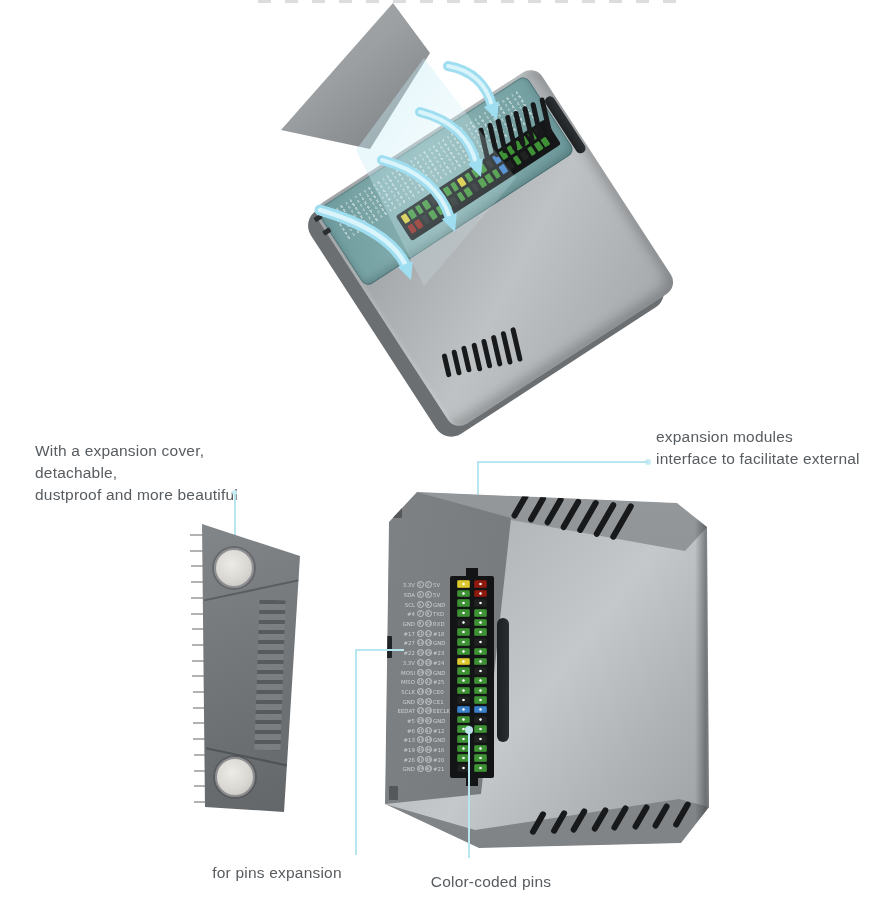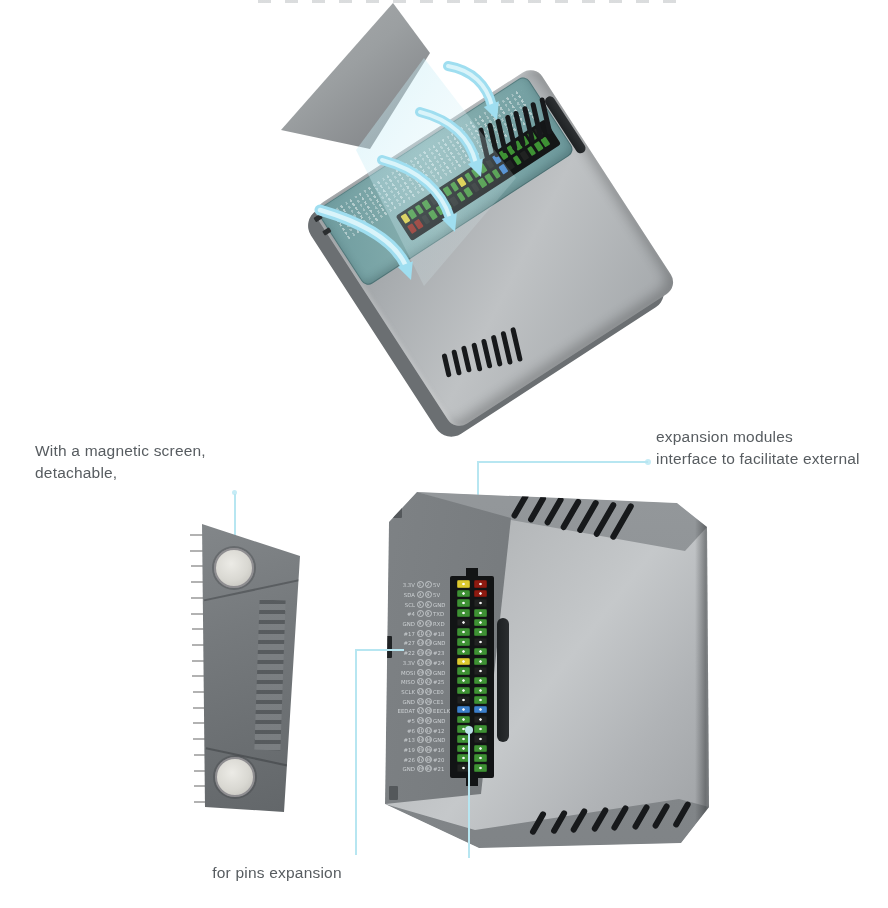--- a/index.html
+++ b/index.html
@@ -210,21 +210,22 @@
       <path d="M 382,160 C 420,170 442,192 450,218" stroke="#9fdef0" stroke-width="10"></path>
       <path d="M 382,160 C 420,170 442,192 450,218" stroke="#d9f4fa" stroke-width="4"></path>
       <polygon points="456.8,213.3 441.8,218.9 455,232" fill="#9fdef0" stroke="none"></polygon>
       <path d="M 320,210 C 368,224 396,244 406,266" stroke="#9fdef0" stroke-width="11"></path>
       <path d="M 320,210 C 368,224 396,244 406,266" stroke="#d9f4fa" stroke-width="4.5"></path>
       <polygon points="412.8,261.3 397.8,266.9 411,280" fill="#9fdef0" stroke="none"></polygon>
     </g>
   </svg>
 
   <div class="abs callout callout-left">
-    <div>With a magnetic screen, detachable,</div>
+    <div>With a expansion cover, detachable,</div>
+    <div>dustproof and more beautiful</div>
   </div>
   <div class="abs callout callout-right">
     <div>expansion modules</div>
     <div>interface to facilitate external</div>
   </div>
 
   <div class="abs lead-dot" style="left:232px;top:490px;width:5px;height:5px;"></div>
   <div class="abs lead" style="left:234px;top:494px;width:2px;height:70px;"></div>
 
   <div class="abs lead-dot" style="left:645px;top:459px;width:6px;height:6px;"></div>
@@ -501,14 +502,17 @@
 
   <div class="abs lead" style="left:356px;top:649px;width:48px;height:2px;"></div>
   <div class="abs lead" style="left:355px;top:649px;width:2px;height:206px;"></div>
 
   <div class="abs lead-dot" style="left:465px;top:726px;width:8px;height:8px;opacity:.95;"></div>
   <div class="abs lead" style="left:468px;top:732px;width:2px;height:126px;"></div>
 
   <div class="abs callout caption-print">
     <div>for pins expansion</div>
   </div>
+  <div class="abs callout caption-color">
+    <div>Color-coded pins</div>
+  </div>
 
 </div>
 
 </body></html>

